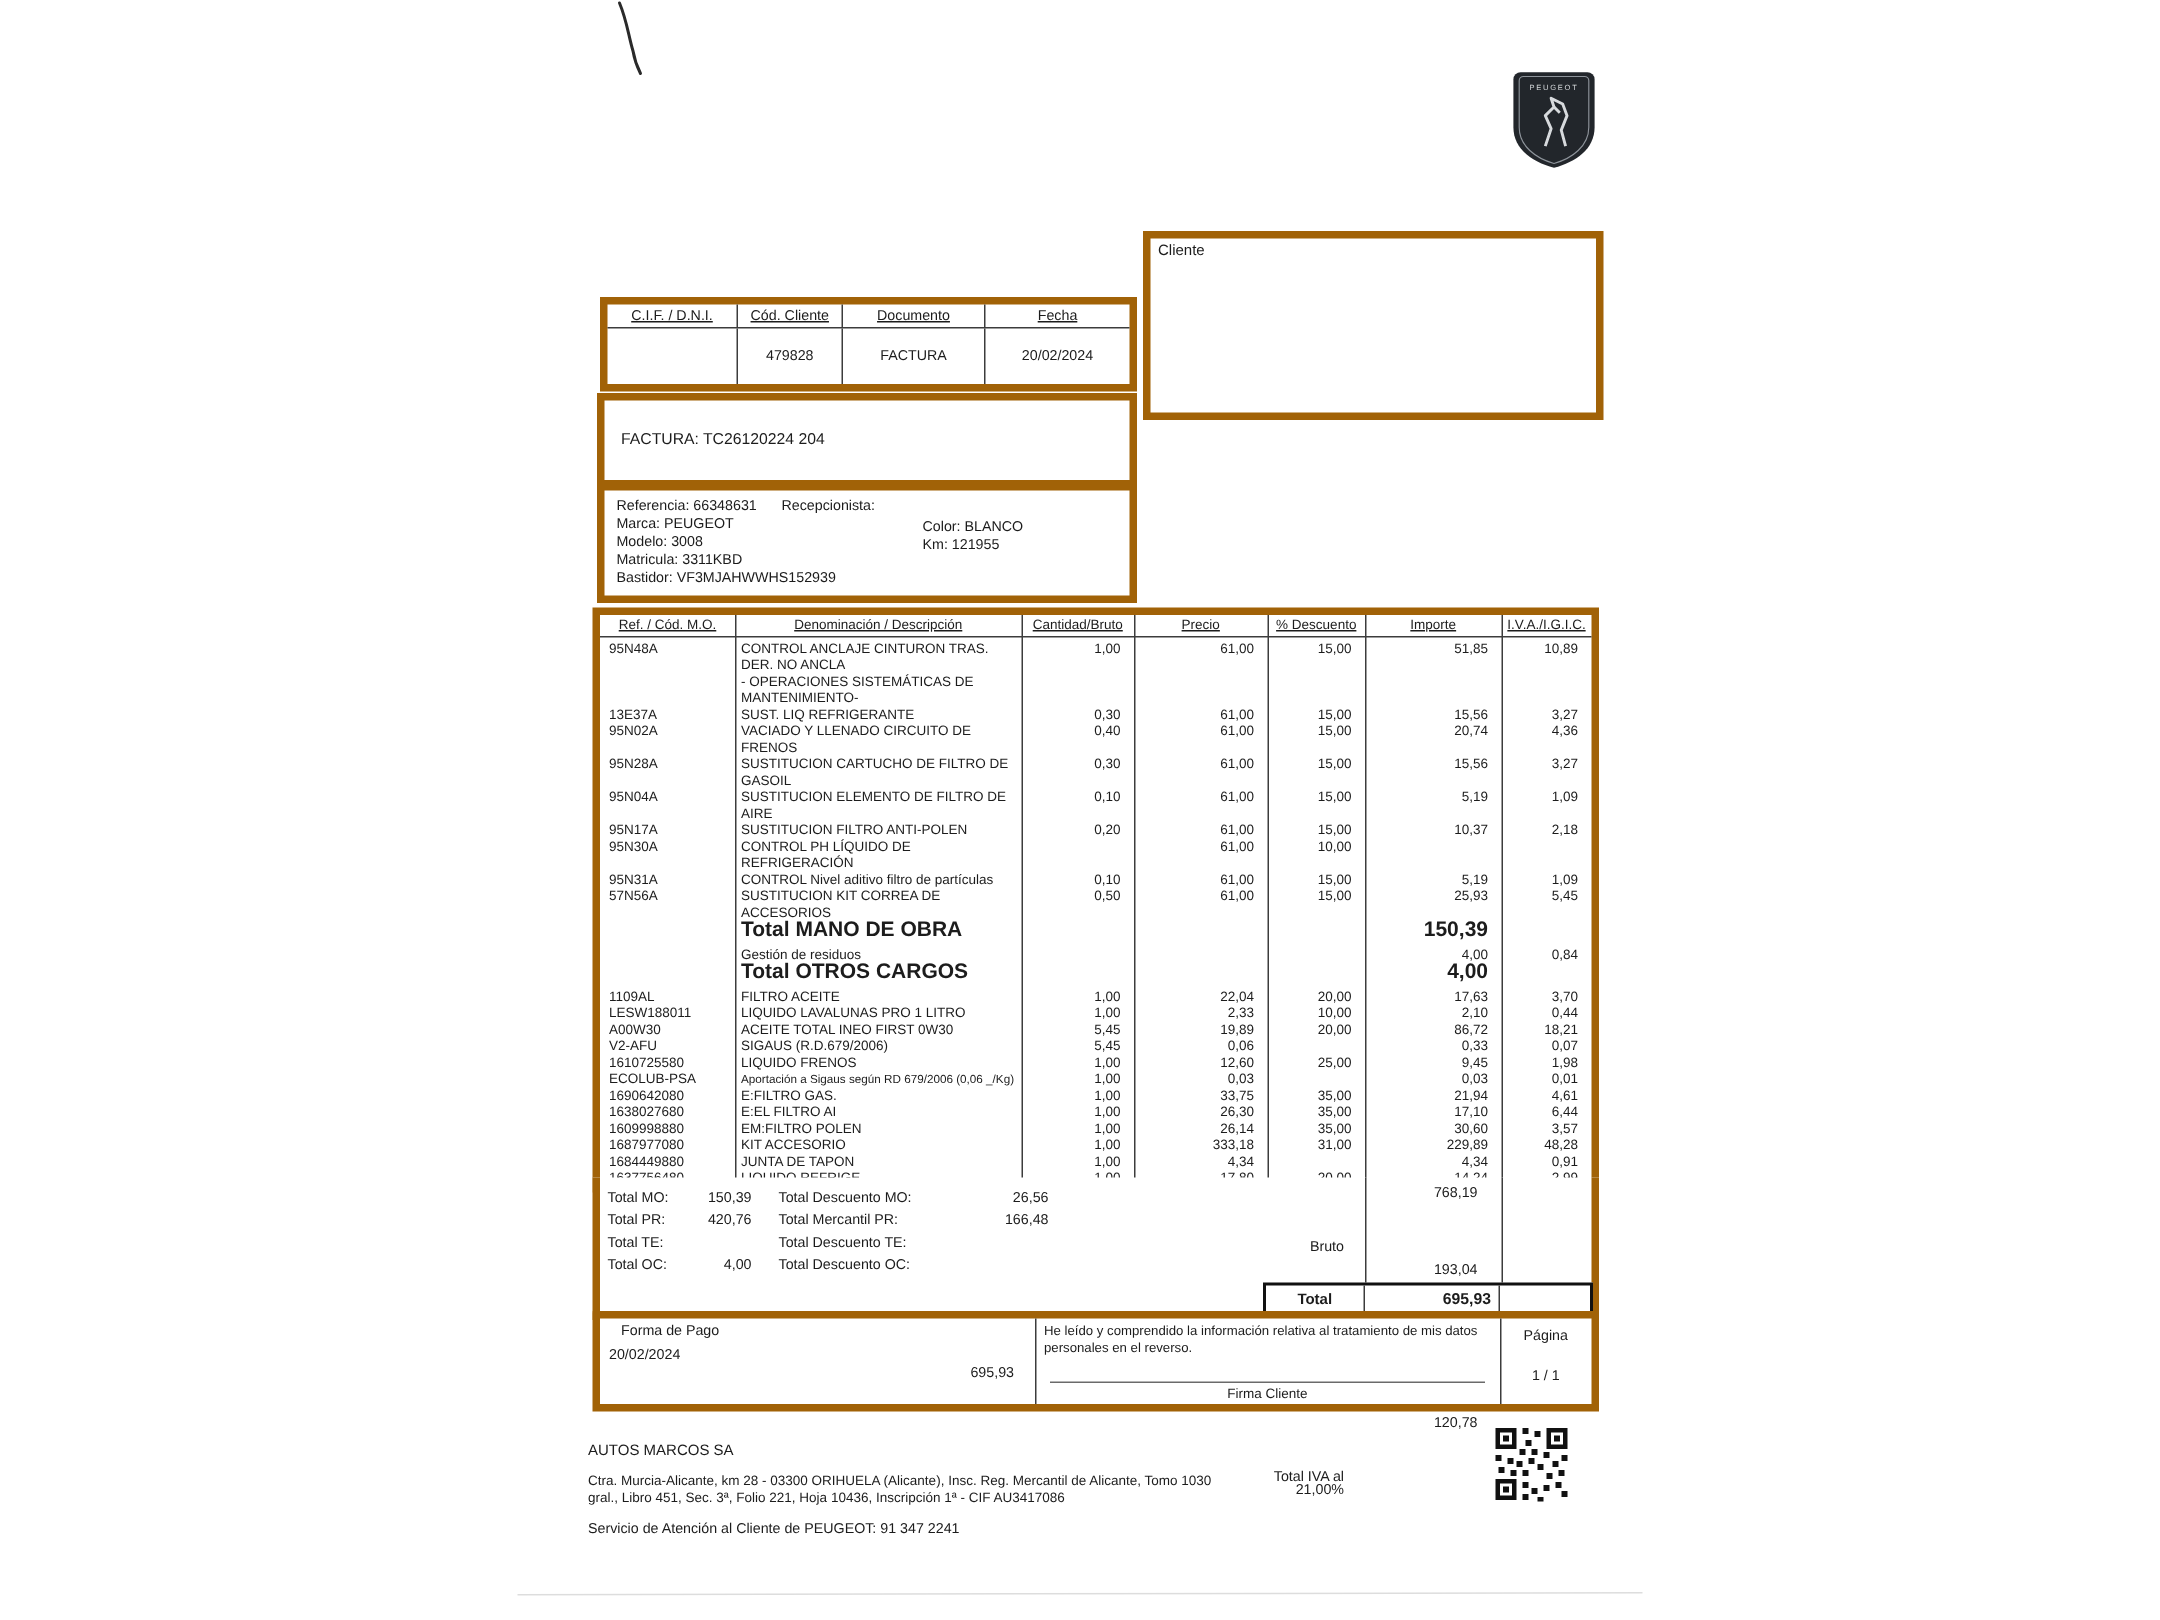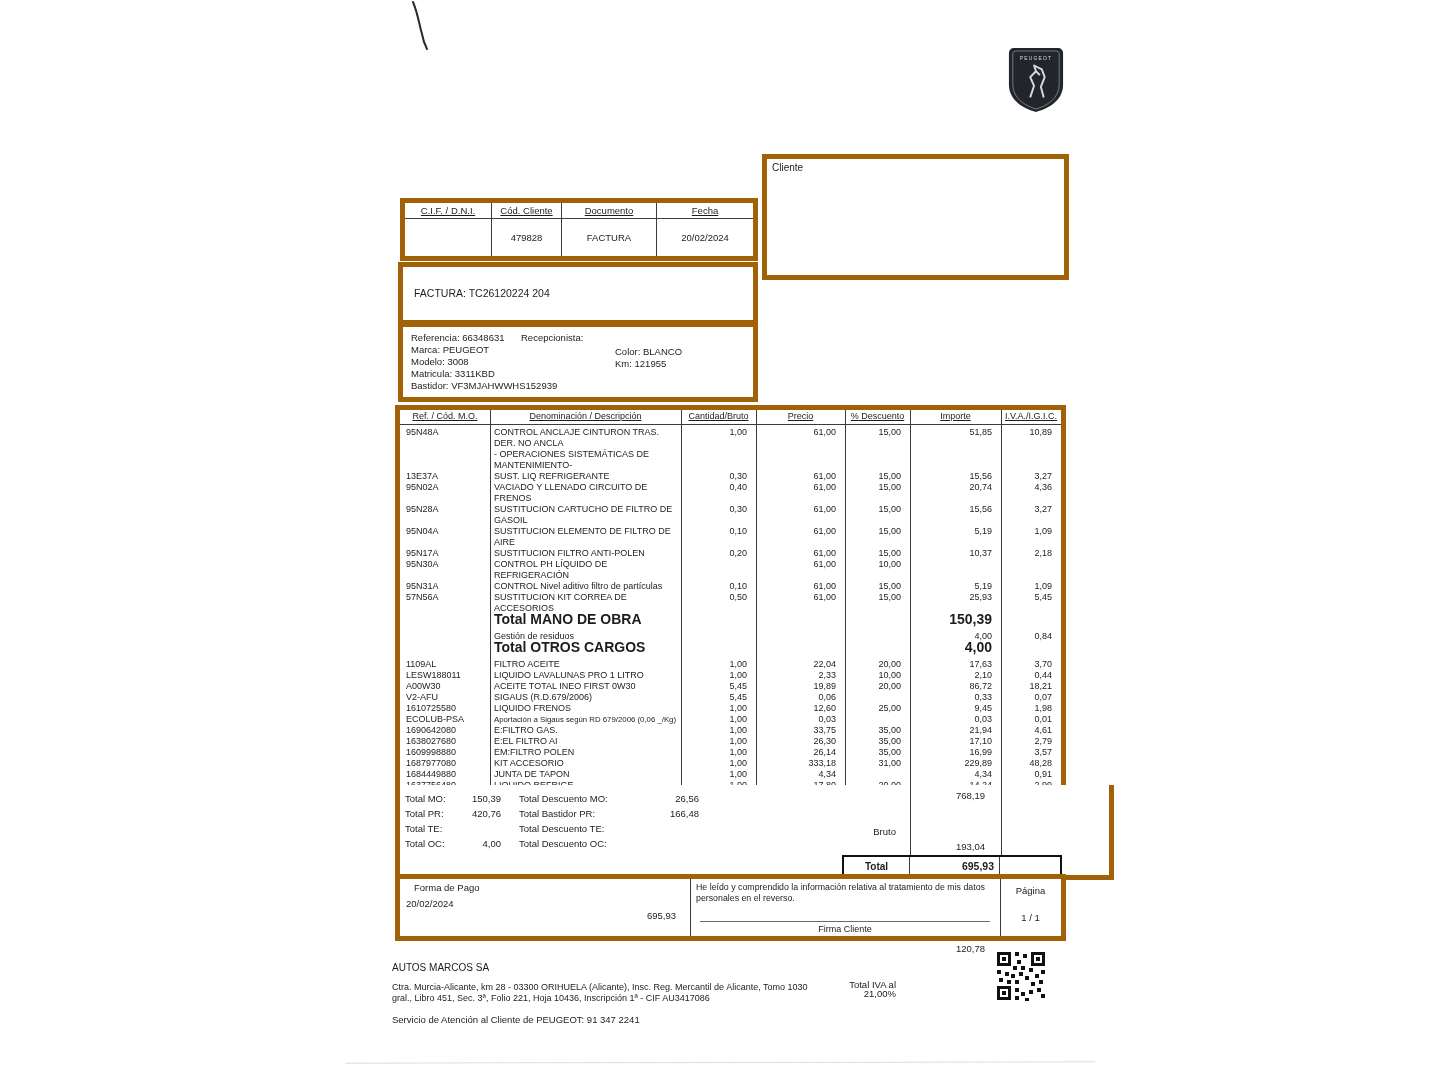--- a/index.html
+++ b/index.html
@@ -37,21 +37,21 @@
   .trow.gap{margin-top:6px;}
   .tc{padding:0 4px;}
   .tc.ref{padding-left:6px;}
   .tc.desc{white-space:pre-line;}
   .tc.desc.tiny{font-size:7.8px;}
   .tc.num{text-align:right;padding-right:9px;}
   .vlines{position:absolute;top:0;bottom:0;left:0;right:0;pointer-events:none;}
   .vl{position:absolute;top:0;bottom:0;width:0;border-left:1px solid #3c3c3c;}
 
   
-  .totalsbox{left:395px;top:785px;width:661px;height:90px;border-top:none;padding-left:48px;}
+  .totalsbox{left:395px;top:785px;width:661px;height:90px;border-top:none;}
   .tot-left{position:absolute;left:5px;top:6px;}
   .tot-left .row{display:grid;grid-template-columns:56px 40px 18px 118px 62px;font-size:9.5px;line-height:15px;}
   .tot-left .v{text-align:right;}
   .tot-right{position:absolute;left:0;top:3px;width:600px;}
   .tot-right .row{display:grid;grid-template-columns:496px 96px;font-size:9.5px;line-height:15px;}
   .tot-right .l{text-align:right;white-space:pre-line;margin-top:36px;}
   .tot-right .l.multi{line-height:9px;padding-top:3px;}
   .tot-right .v{text-align:right;padding-right:7px;}
   .grandtotal{position:absolute;left:442px;top:70px;width:216px;height:21px;border:2px solid #111;background:#fff;display:grid;grid-template-columns:66px 90px 58px;}
   .grandtotal .gl{font-weight:bold;font-size:10px;text-align:center;line-height:19px;border-right:1px solid #3c3c3c;}
@@ -317,29 +317,29 @@
           <div class="tc num">21,94</div>
           <div class="tc num">4,61</div>
         </div>
         <div class="trow">
           <div class="tc ref">1638027680</div>
           <div class="tc desc">E:EL FILTRO AI</div>
           <div class="tc num">1,00</div>
           <div class="tc num">26,30</div>
           <div class="tc num">35,00</div>
           <div class="tc num">17,10</div>
-          <div class="tc num">2,79</div>
+          <div class="tc num">6,44</div>
         </div>
         <div class="trow">
           <div class="tc ref">1609998880</div>
           <div class="tc desc">EM:FILTRO POLEN</div>
           <div class="tc num">1,00</div>
           <div class="tc num">26,14</div>
           <div class="tc num">35,00</div>
-          <div class="tc num">16,99</div>
+          <div class="tc num">30,60</div>
           <div class="tc num">3,57</div>
         </div>
         <div class="trow">
           <div class="tc ref">1687977080</div>
           <div class="tc desc">KIT ACCESORIO</div>
           <div class="tc num">1,00</div>
           <div class="tc num">333,18</div>
           <div class="tc num">31,00</div>
           <div class="tc num">229,89</div>
           <div class="tc num">48,28</div>
@@ -392,21 +392,21 @@
           <div class="l">Total MO:</div>
           <div class="v">150,39</div>
           <div class="sp"></div>
           <div class="l">Total Descuento MO:</div>
           <div class="v">26,56</div>
         </div>
         <div class="row">
           <div class="l">Total PR:</div>
           <div class="v">420,76</div>
           <div class="sp"></div>
-          <div class="l">Total Bastidor PR:</div>
+          <div class="l">Total Mercantil PR:</div>
           <div class="v">166,48</div>
         </div>
         <div class="row">
           <div class="l">Total TE:</div>
           <div class="v"></div>
           <div class="sp"></div>
           <div class="l">Total Descuento TE:</div>
           <div class="v"></div>
         </div>
         <div class="row">

